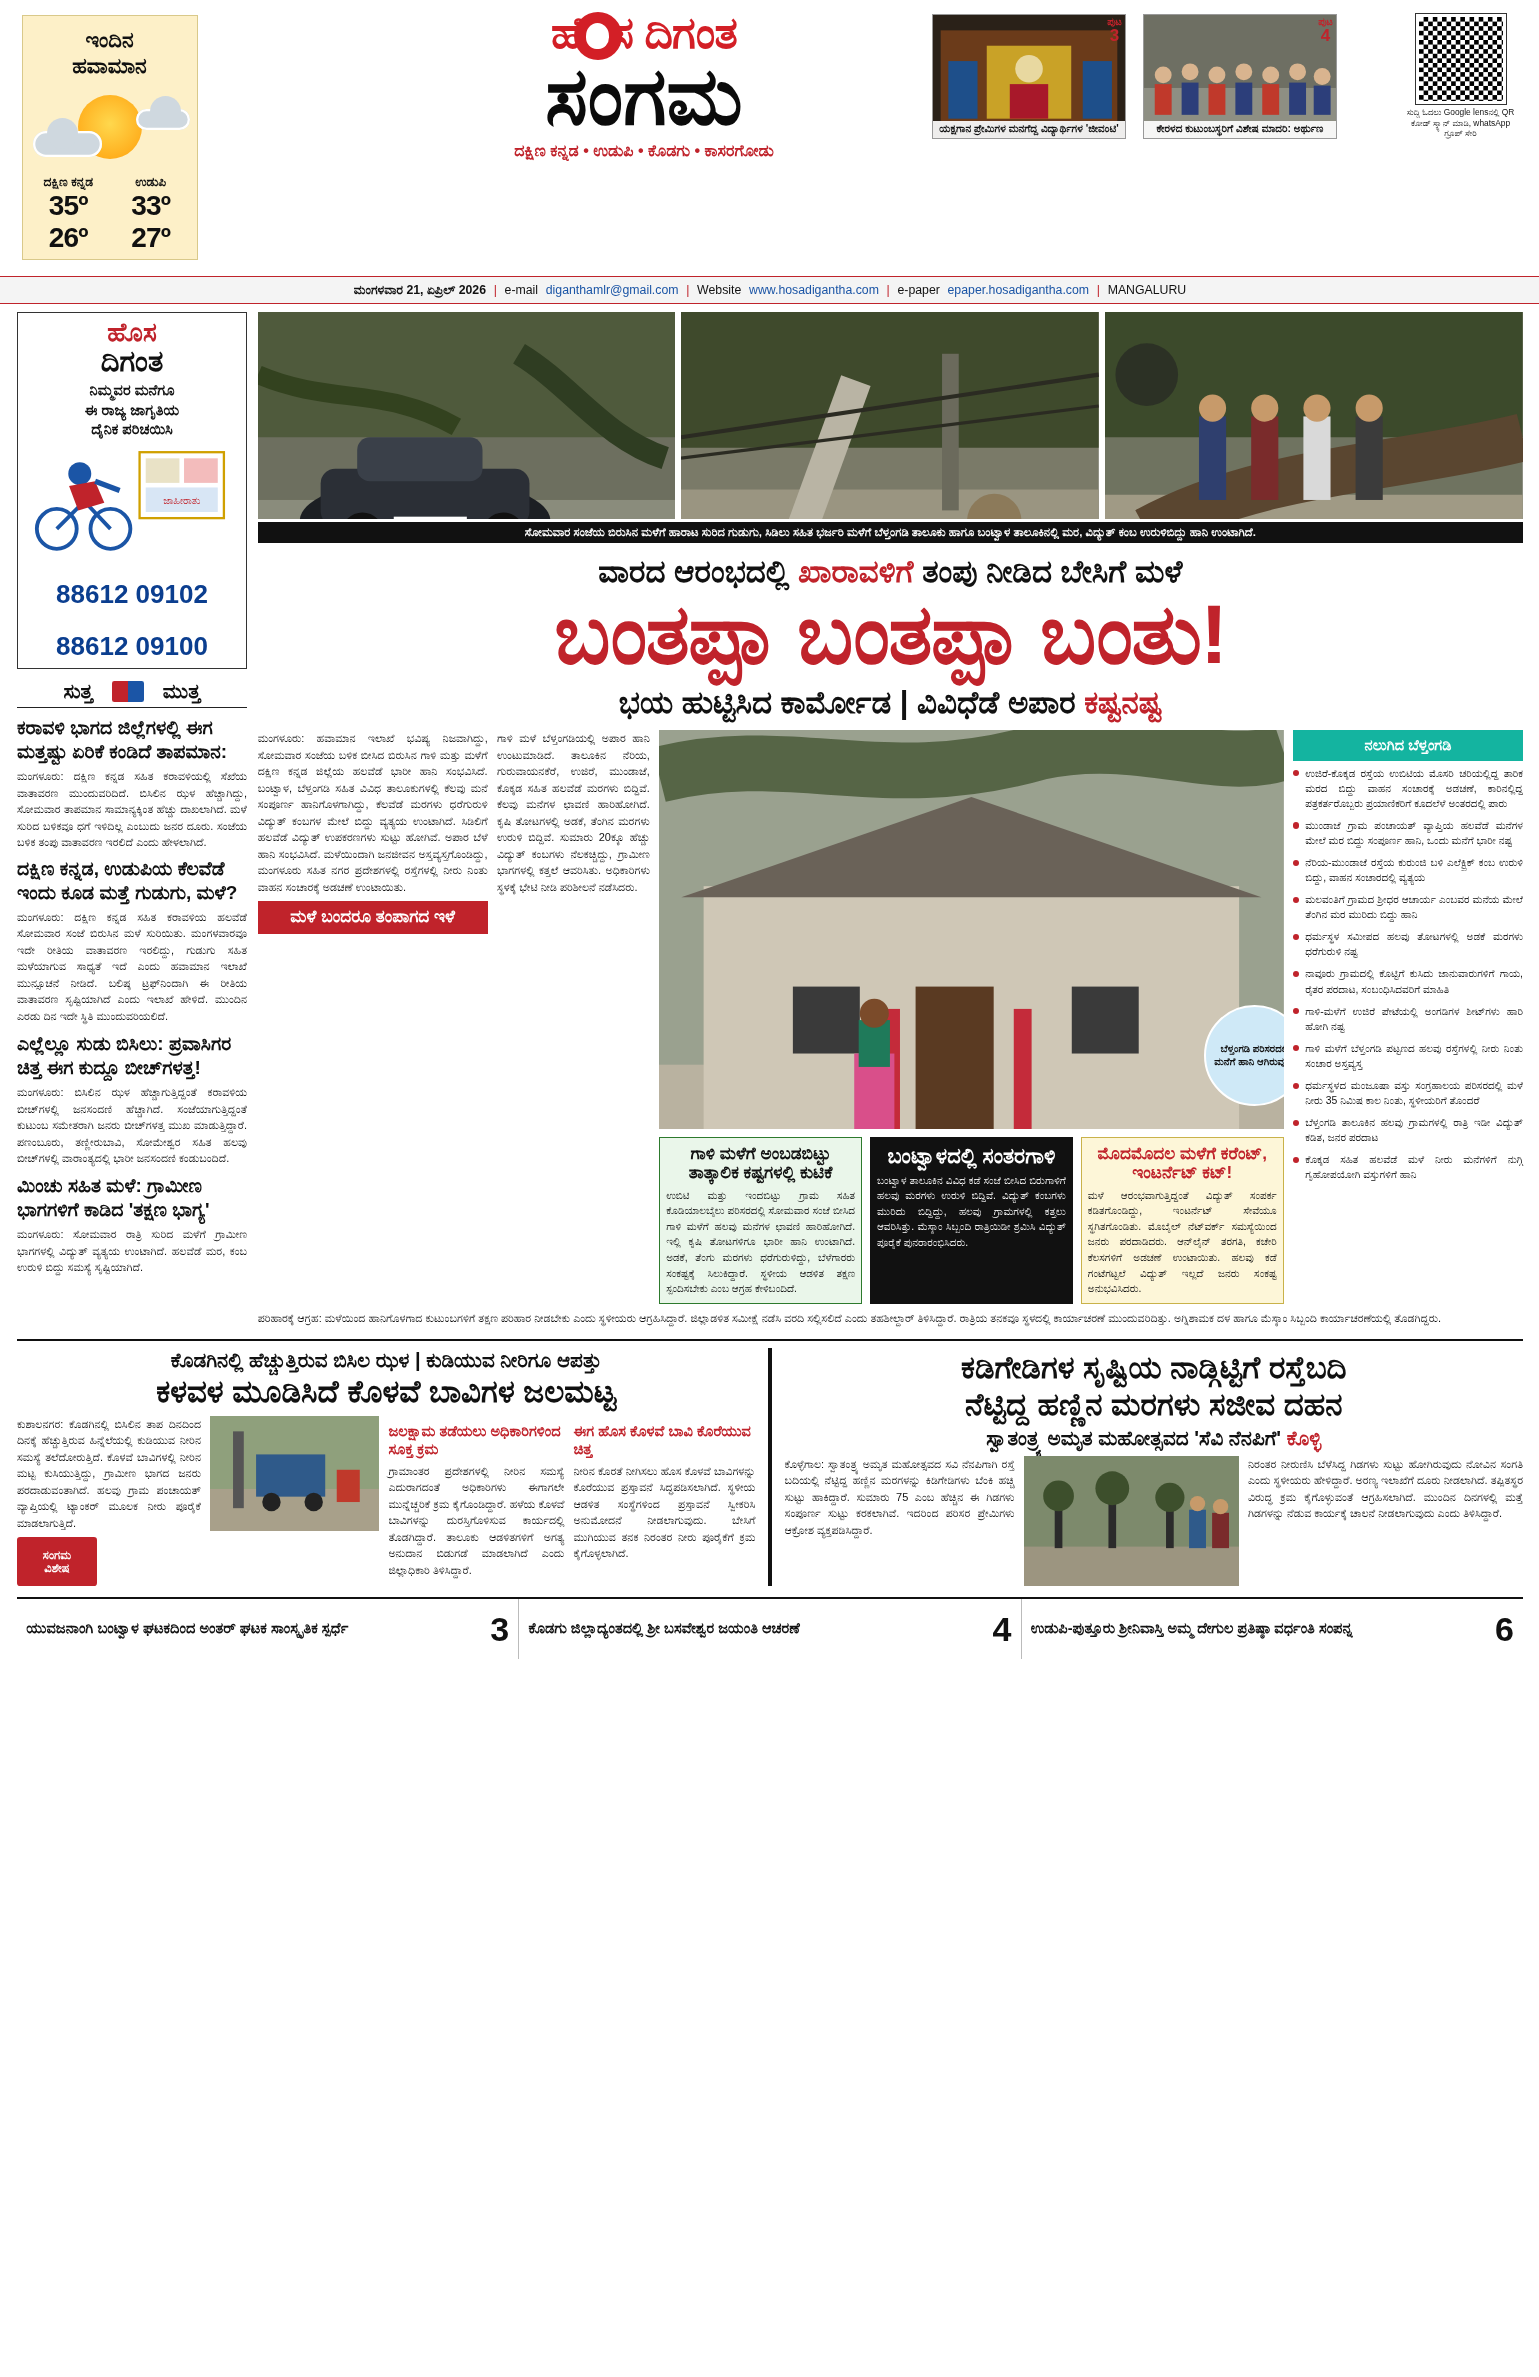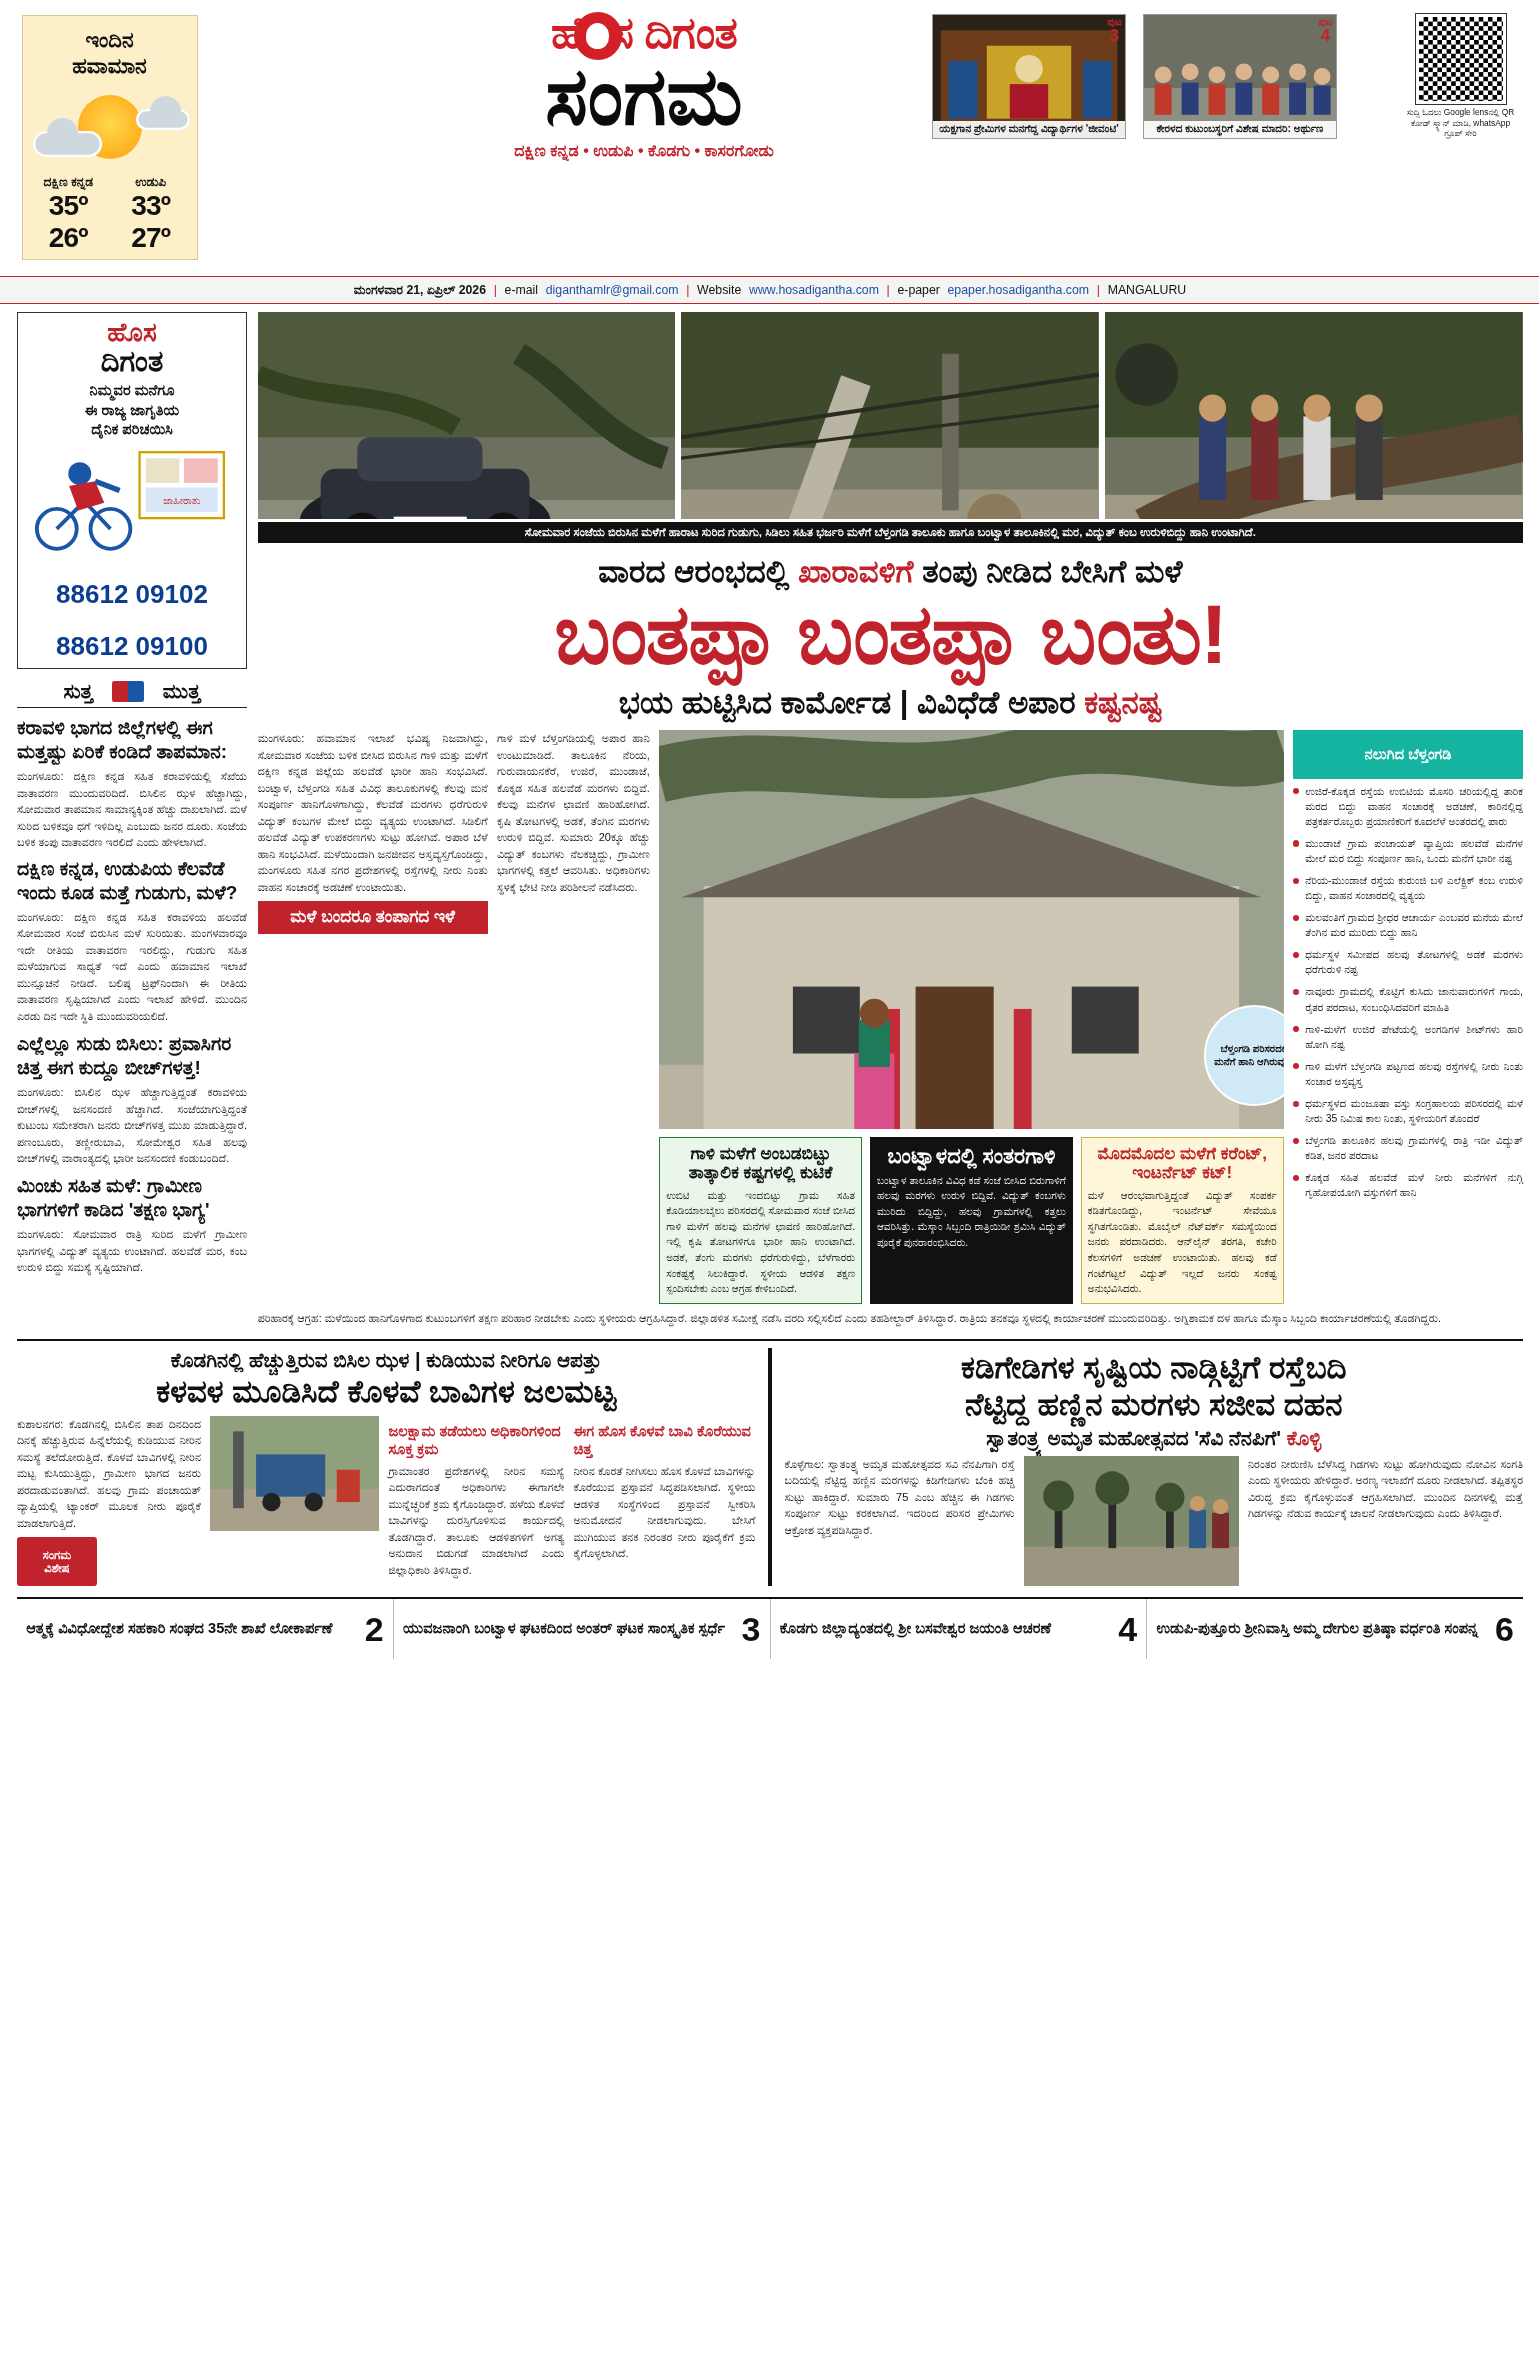--- a/index.html
+++ b/index.html
@@ -64,21 +64,21 @@
   .redbadge{background:#c0232b;color:#fff;font-weight:bold;text-align:center;font-size:17px;line-height:1.2;padding:6.1px 3.1px;margin:6.1px 0;}
   .centerphoto{height:399px;position:relative;}
   .circlecap{position:absolute;right:-21.5px;bottom:23px;width:101px;height:101px;border-radius:50%;background:#cfe9f7;border:2.3px solid #fff;font-size:10px;line-height:1.25;text-align:center;display:flex;align-items:center;justify-content:center;padding:7.7px;box-sizing:border-box;font-weight:bold;}
   .boxy{border:0.8px solid #222;padding:6.1px;font-size:10.4px;line-height:1.5;text-align:justify;}
   .boxy.green{background:#eaf6ea;border-color:#2d7a2d;}
   .boxy.yellow{background:#fdf6d8;border-color:#c9b24a;}
   .boxhead{font-size:21px;font-weight:bold;text-align:center;line-height:1.15;margin-bottom:4.6px;}
   .boxhead.red{color:#c0232b;}
   .boxhead.white{color:#fff;}
   .boxy.black{background:#111;color:#fff;border-color:#111;}
-  .listhead{background:#14b4a0;color:#fff;font-weight:bold;font-size:14.6px;text-align:center;padding:16px;}
+  .listhead{background:#14b4a0;color:#fff;font-weight:bold;font-size:14.6px;text-align:center;padding:7px;}
   .blist{list-style:none;margin:4.6px 0 0;padding:0;font-size:10.4px;line-height:1.45;}
   .blist li{position:relative;padding-left:12.3px;margin-bottom:7px;text-align:justify;}
   .blist li:before{content:"";position:absolute;left:0;top:4.6px;width:6.1px;height:6.1px;background:#c0232b;border-radius:50%;}
   
   .lowerband{display:flex;gap:12.3px;margin-top:12.3px;border-top:2.3px solid #111;padding-top:7.7px;}
   .l-title{font-size:20px;font-weight:bold;text-align:center;line-height:1.2;}
   .l-title2{font-size:31px;font-weight:bold;text-align:center;color:#111;line-height:1.15;margin-top:1.5px;}
   .bottombar{display:flex;border-top:2.3px solid #111;margin-top:10.7px;}
   .bb{flex:1;display:flex;align-items:center;justify-content:space-between;padding:7.7px 9.2px;border-right:0.8px solid #bbb;font-size:14.6px;font-weight:bold;line-height:1.3;}
   .bb .num{font-size:34px;font-weight:bold;margin-left:7.7px;}
@@ -460,24 +460,20 @@
           </div>
           <div style="flex:1;min-width:0;">
             <div class="body">ನಿರಂತರ ನೀರುಣಿಸಿ ಬೆಳೆಸಿದ್ದ ಗಿಡಗಳು ಸುಟ್ಟು ಹೋಗಿರುವುದು ನೋವಿನ ಸಂಗತಿ ಎಂದು ಸ್ಥಳೀಯರು ಹೇಳಿದ್ದಾರೆ. ಅರಣ್ಯ ಇಲಾಖೆಗೆ ದೂರು ನೀಡಲಾಗಿದೆ. ತಪ್ಪಿತಸ್ಥರ ವಿರುದ್ಧ ಕ್ರಮ ಕೈಗೊಳ್ಳುವಂತೆ ಆಗ್ರಹಿಸಲಾಗಿದೆ. ಮುಂದಿನ ದಿನಗಳಲ್ಲಿ ಮತ್ತೆ ಗಿಡಗಳನ್ನು ನೆಡುವ ಕಾರ್ಯಕ್ಕೆ ಚಾಲನೆ ನೀಡಲಾಗುವುದು ಎಂದು ತಿಳಿಸಿದ್ದಾರೆ.</div>
           </div>
         </div>
       </div>
     </div>
 
     <div class="bottombar">
       <div class="bb">
-        <span>ಆತ್ಮಕ್ಕೆ ವಿವಿಧೋದ್ದೇಶ ಸಹಕಾರಿ ಸಂಘದ 35ನೇ ಶಾಖೆ ಲೋಕಾರ್ಪಣೆ</span>
-        <span class="num">2</span>
-      </div>
-      <div class="bb">
         <span>ಯುವಜನಾಂಗಿ ಬಂಟ್ವಾಳ ಘಟಕದಿಂದ ಅಂತರ್ ಘಟಕ ಸಾಂಸ್ಕೃತಿಕ ಸ್ಪರ್ಧೆ</span>
         <span class="num">3</span>
       </div>
       <div class="bb">
         <span>ಕೊಡಗು ಜಿಲ್ಲಾದ್ಯಂತದಲ್ಲಿ ಶ್ರೀ ಬಸವೇಶ್ವರ ಜಯಂತಿ ಆಚರಣೆ</span>
         <span class="num">4</span>
       </div>
       <div class="bb" style="border-right:none">
         <span>ಉಡುಪಿ-ಪುತ್ತೂರು ಶ್ರೀನಿವಾಸ್ತಿ ಅಮ್ಮ ದೇಗುಲ ಪ್ರತಿಷ್ಠಾ ವರ್ಧಂತಿ ಸಂಪನ್ನ</span>
         <span class="num">6</span>

